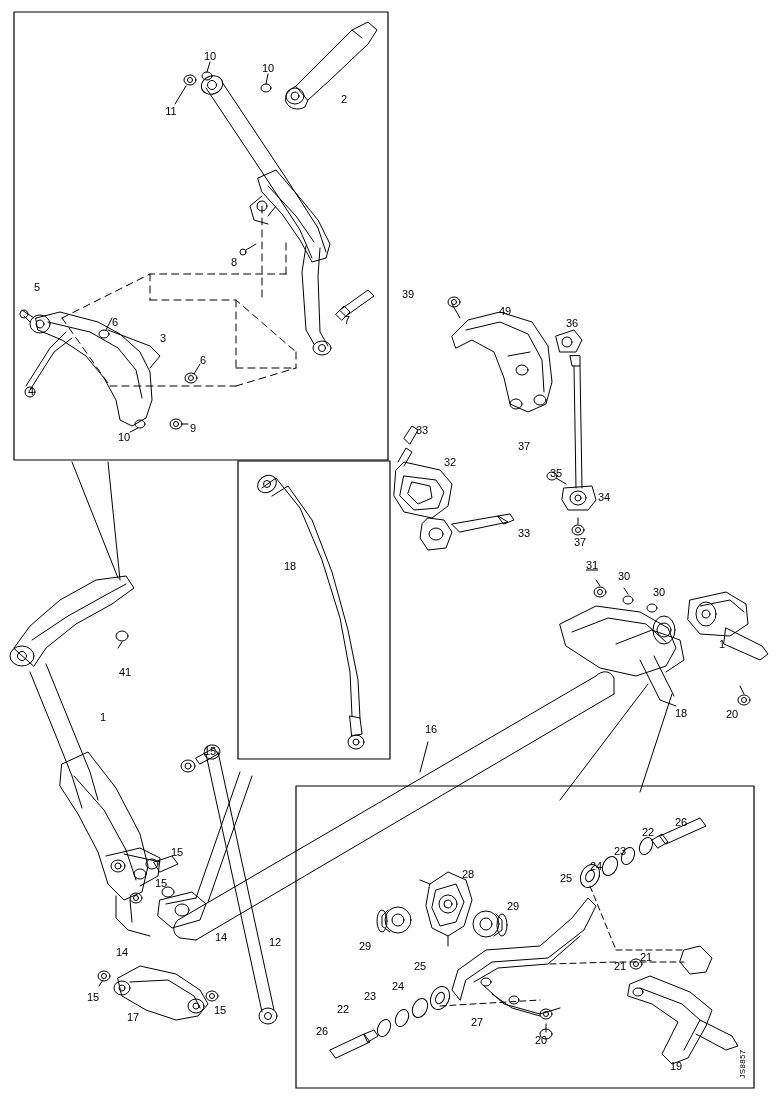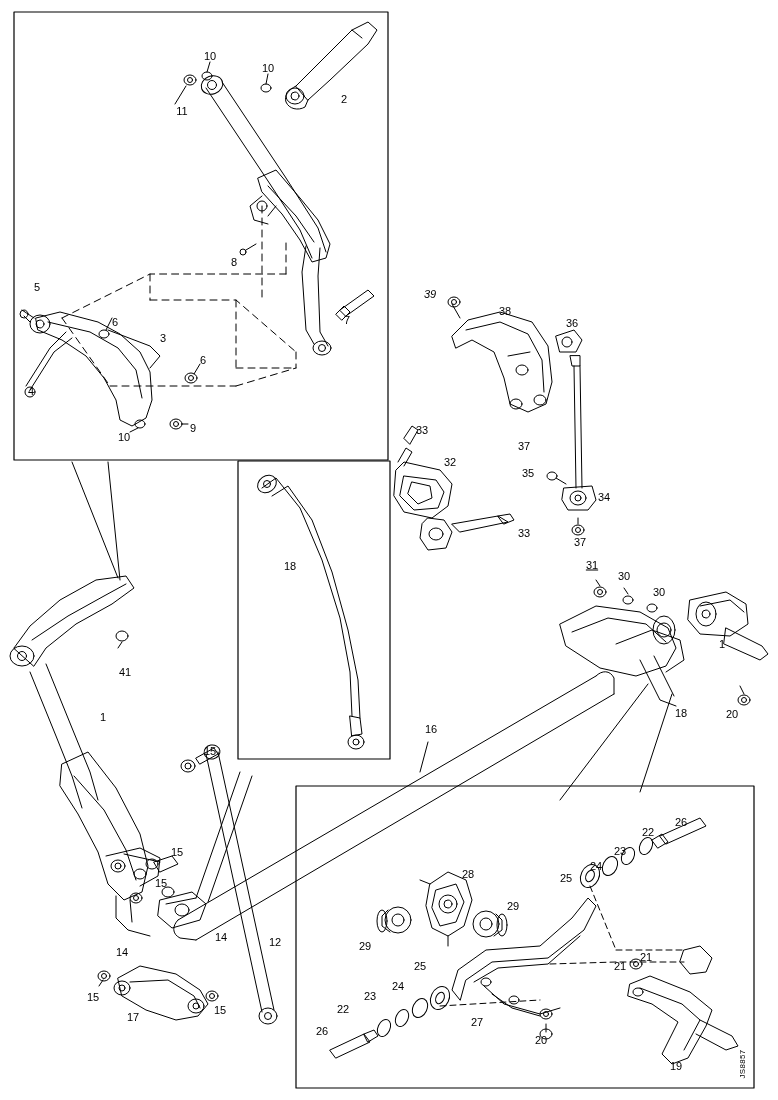--- a/index.html
+++ b/index.html
@@ -318,35 +318,35 @@
       <path d="M556 478 L566 484"></path>
       <ellipse cx="552" cy="476" rx="5" ry="4"></ellipse>
 
       <path d="M428 742 L420 772"></path>
     </g>
   </svg>
 
   <div class="callout" style="left:210px; top:56px;">10</div>
   <div class="callout" style="left:268px; top:68px;">10</div>
   <div class="callout" style="left:344px; top:99px;">2</div>
-  <div class="callout" style="left:171px; top:111px;margin-left:11px;">11</div>
+  <div class="callout" style="left:171px; top:111px;">11</div>
   <div class="callout" style="left:234px; top:262px;">8</div>
   <div class="callout" style="left:347px; top:320px;">7</div>
   <div class="callout" style="left:37px; top:287px;">5</div>
   <div class="callout" style="left:115px; top:322px;">6</div>
   <div class="callout" style="left:163px; top:338px;">3</div>
   <div class="callout" style="left:203px; top:360px;">6</div>
   <div class="callout" style="left:31px; top:391px;">4</div>
   <div class="callout" style="left:124px; top:437px;">10</div>
   <div class="callout" style="left:193px; top:428px;">9</div>
-  <div class="callout" style="left:430px; top:294px;font-style:italic;">39</div>
-  <div class="callout" style="left:505px; top:311px;">38</div>
+  <div class="callout" style="left:408px; top:294px;">39</div>
+  <div class="callout" style="left:505px; top:311px;">49</div>
   <div class="callout" style="left:572px; top:323px;">36</div>
   <div class="callout" style="left:524px; top:446px;">37</div>
-  <div class="callout" style="left:528px; top:473px;">35</div>
+  <div class="callout" style="left:556px; top:473px;">35</div>
   <div class="callout" style="left:604px; top:497px;">34</div>
   <div class="callout" style="left:580px; top:542px;">37</div>
   <div class="callout" style="left:422px; top:430px;">33</div>
   <div class="callout" style="left:450px; top:462px;">32</div>
   <div class="callout" style="left:524px; top:533px;">33</div>
   <div class="callout" style="left:592px; top:565px;text-decoration:underline;">31</div>
   <div class="callout" style="left:624px; top:576px;">30</div>
   <div class="callout" style="left:659px; top:592px;">30</div>
   <div class="callout" style="left:722px; top:644px;">1</div>
   <div class="callout" style="left:681px; top:713px;">18</div>

